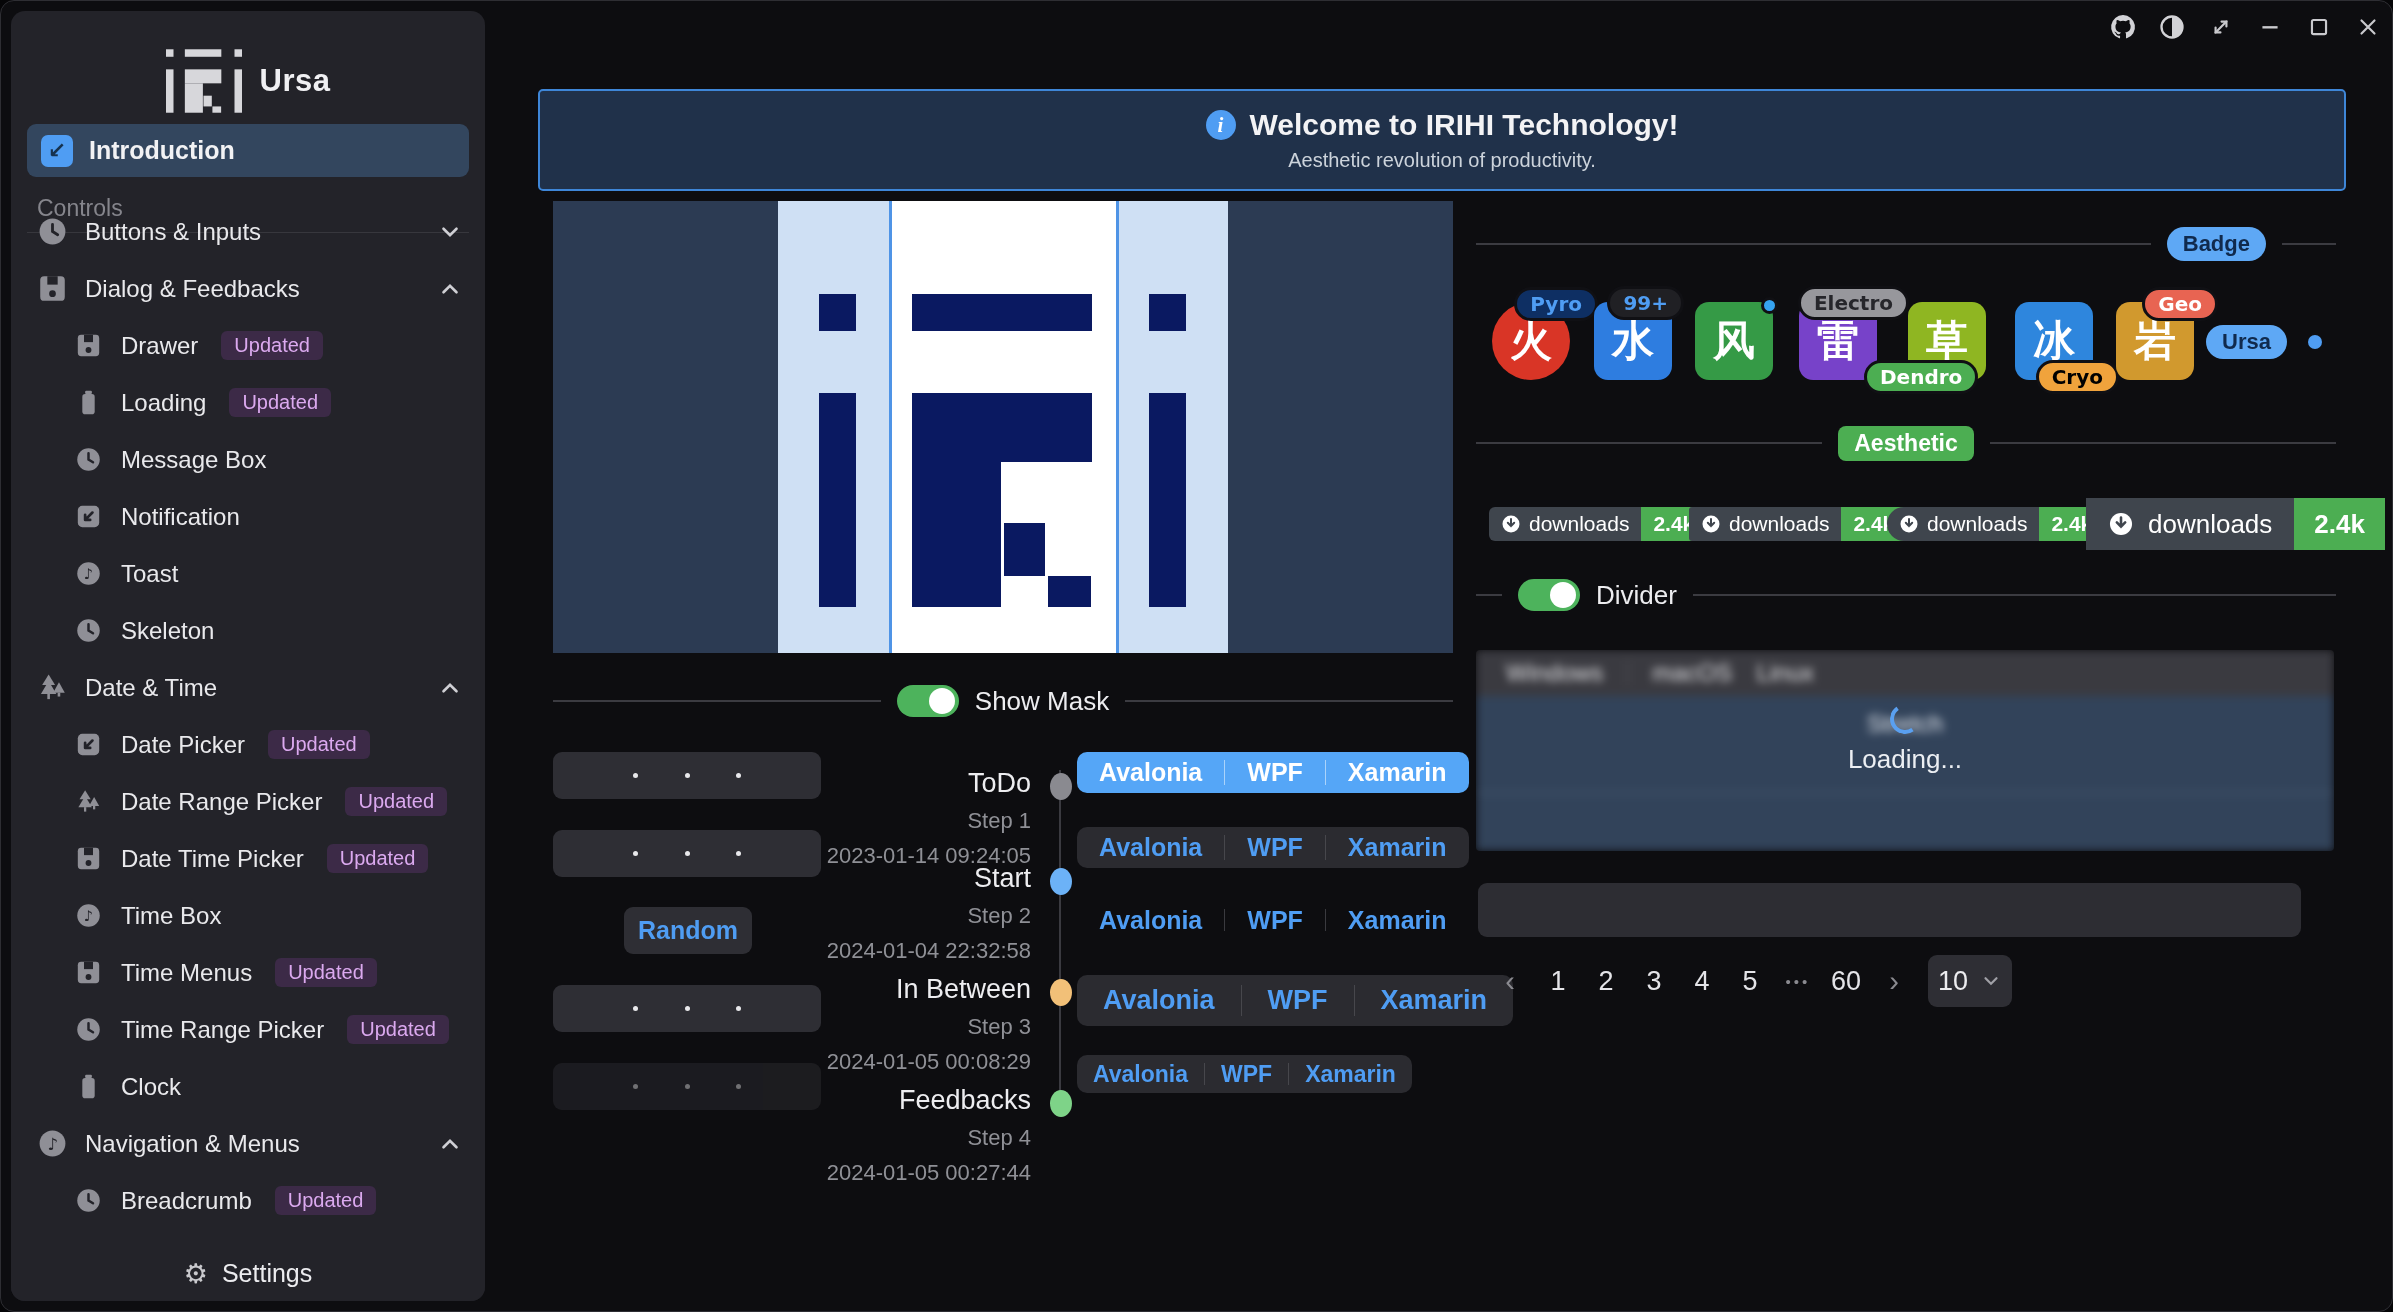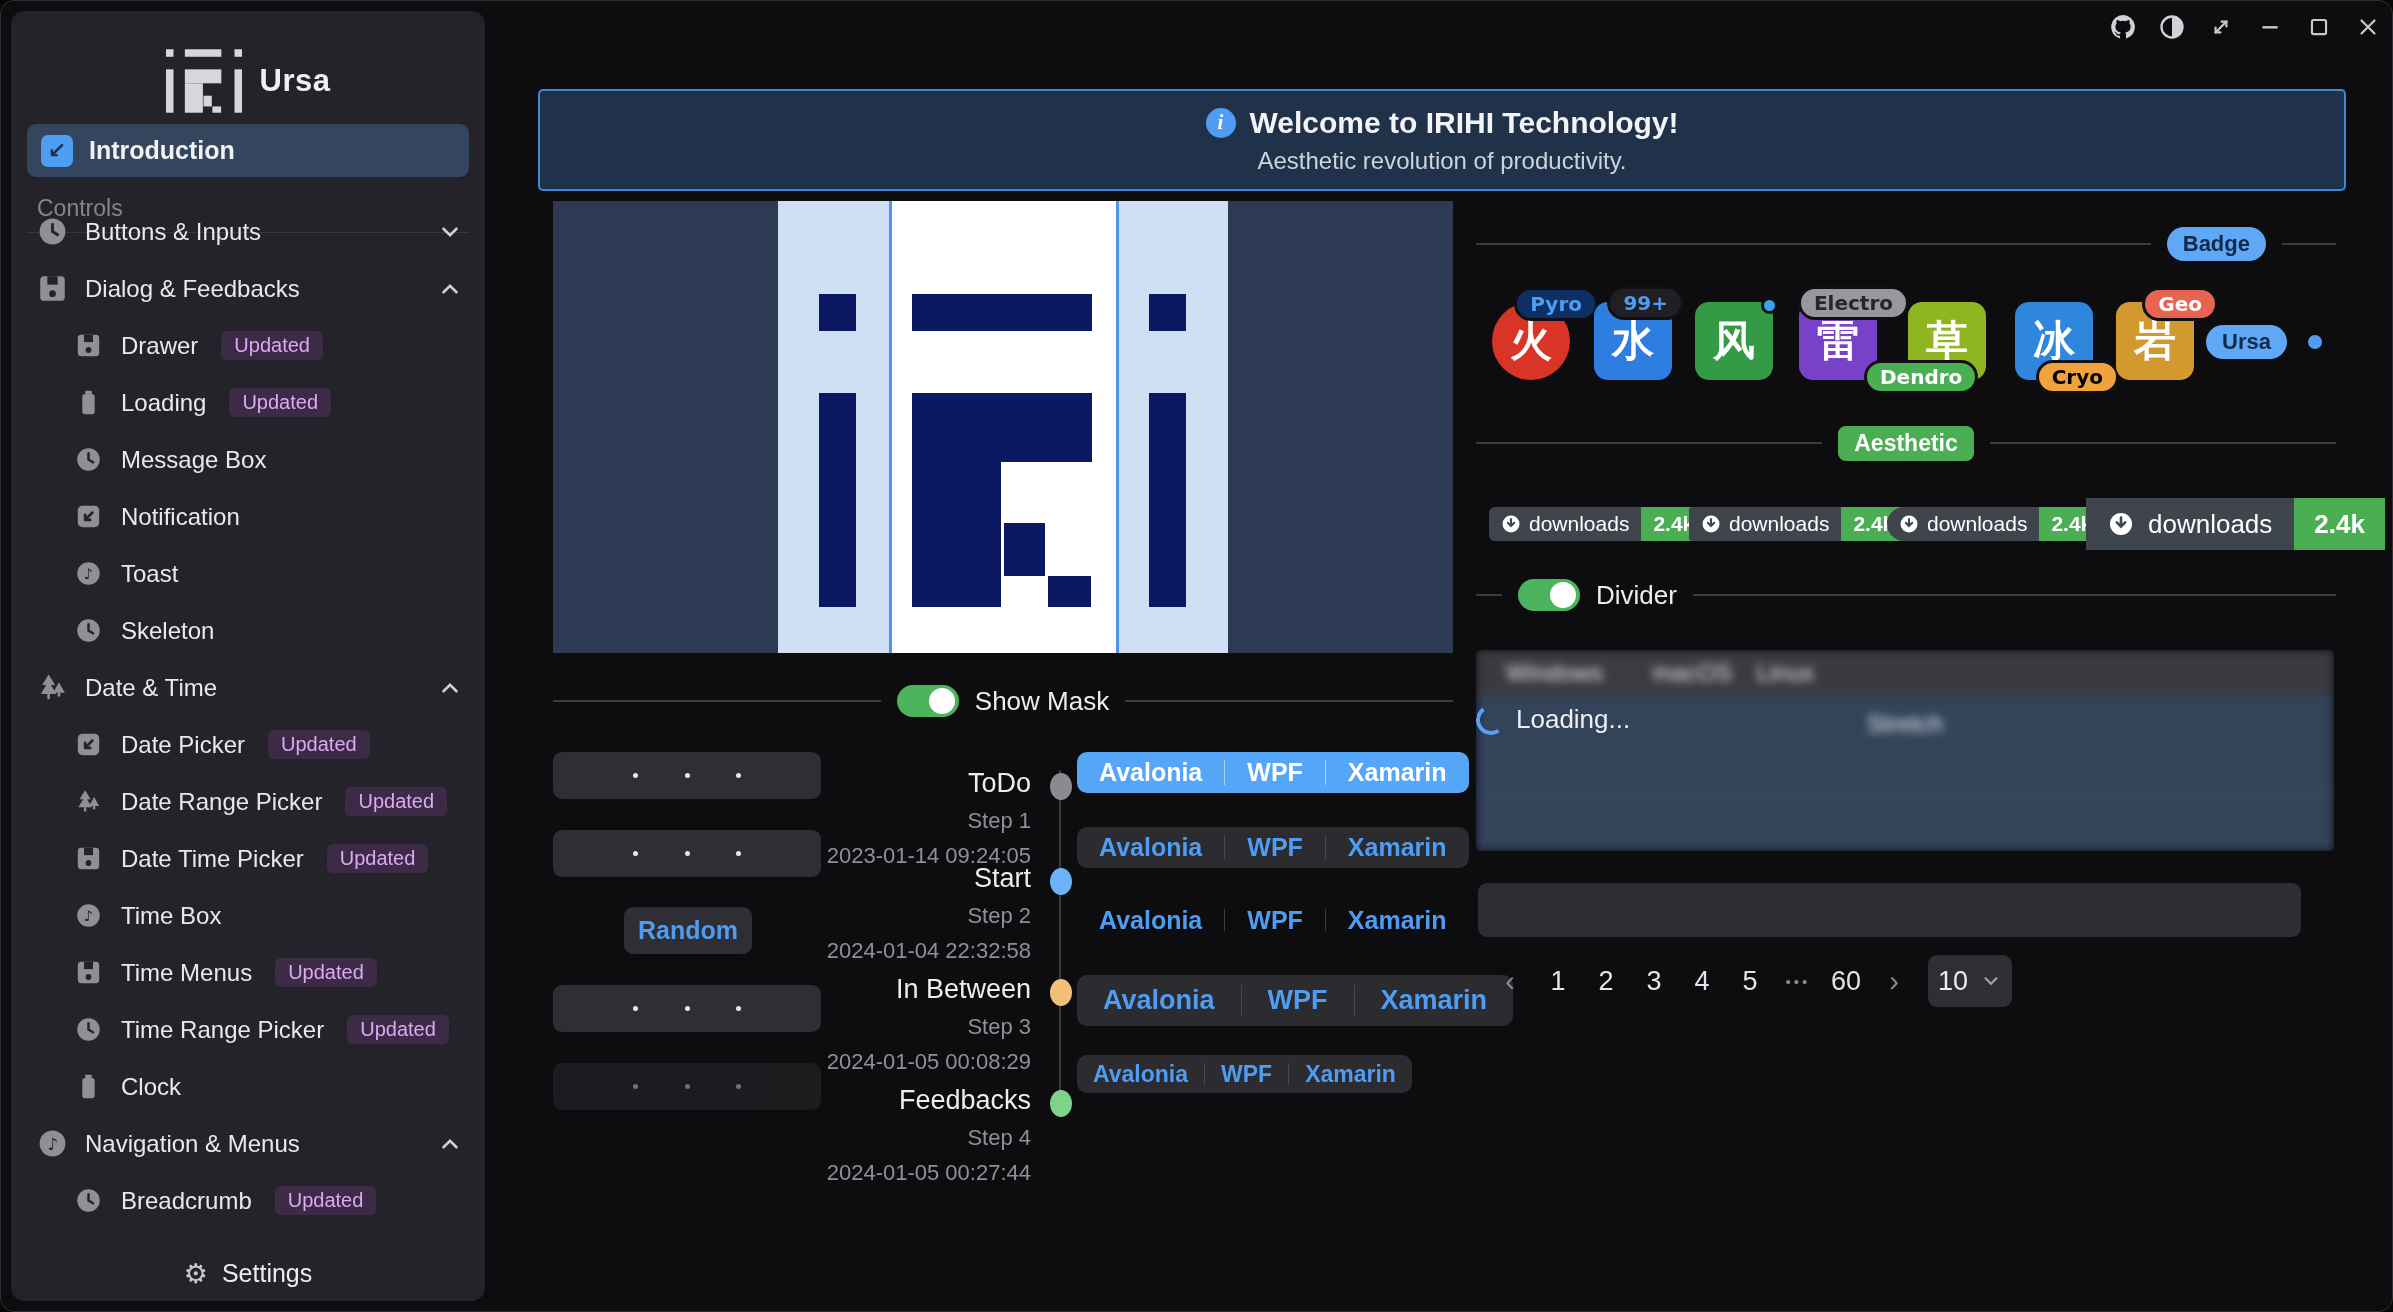--- a/index.html
+++ b/index.html
@@ -37,21 +37,21 @@
   .titlebar-icons { position:absolute; top:12px; right:10px; display:flex; gap:21px; align-items:center; }
   .tb-btn { width:28px; height:28px; display:flex; align-items:center; justify-content:center; cursor:pointer; }
 
   .banner { position:absolute; left:53px; top:88px; width:1808px; height:102px; background:#20314a;
             border:2px solid #3e86d8; border-radius:5px; display:flex; flex-direction:column;
             align-items:center; justify-content:center; }
   .banner-head { display:flex; align-items:center; gap:14px; }
   .info-ico { width:30px; height:30px; border-radius:50%; background:#4f9df3; color:#fff;
               display:flex; align-items:center; justify-content:center; font-size:21px; font-weight:bold; font-family:"Liberation Serif",serif; font-style:italic; }
   .banner-title { color:#f3f3f5; font-size:30px; font-weight:bold; }
-  .banner-sub { color:#ccd3db; font-size:24px; margin-top:7px; }
+  .banner-sub { color:#ccd3db; font-size:20px; margin-top:7px; }
 
   
   .leftcol { position:absolute; left:68px; top:200px; width:900px; height:980px; }
   .maskimg { position:relative; width:900px; height:452px; background:#2c3b53; overflow:hidden; }
   .band-light { position:absolute; top:0; bottom:0; background:#cfe0f4; }
   .band-white { position:absolute; top:0; bottom:0; background:#ffffff; }
   .vline { position:absolute; top:0; bottom:0; width:3px; background:#4f94e6; }
   .px { position:absolute; background:#0a1961; }
 
   .div-row { display:flex; align-items:center; gap:16px; }
@@ -123,21 +123,21 @@
   .divtoggle { position:absolute; left:0; top:350px; width:860px; }
 
   .loadpanel { position:absolute; left:0; top:421px; width:858px; height:201px; border-radius:4px; overflow:hidden; }
   .blurwrap { position:absolute; inset:0; filter:blur(4px); }
   .lp-head { height:46px; background:#3a3a40; display:flex; align-items:center; gap:24px; padding:0 30px; }
   .lp-tab { color:#e6e6e9; font-size:24px; cursor:pointer; }
   .lp-sep { width:1px; height:24px; background:#5a5a60; }
   .lp-body { position:absolute; top:46px; left:0; right:0; bottom:0; background:#32435a; }
   .lp-stretch { position:absolute; top:14px; left:0; right:0; text-align:center; color:#e8ecf2; font-size:24px; }
   .lp-line { position:absolute; top:96px; left:0; right:0; height:2px; background:#44566d; }
-  .lp-overlay { position:absolute; top:54px; left:0; right:0; display:flex; flex-direction:row; align-items:center; gap:10px; }
+  .lp-overlay { position:absolute; top:54px; left:0; right:0; display:flex; flex-direction:column; align-items:center; gap:10px; }
   .spinner { width:30px; height:30px; border-radius:50%; border:4px solid transparent;
              border-left-color:#5aa0f0; border-bottom-color:#5aa0f0; transform:rotate(10deg); }
   .lp-loading { color:#eceff3; font-size:26px; }
 
   .emptybar { position:absolute; left:2px; top:654px; width:823px; height:54px; background:#2d2d33; border-radius:9px; }
 
   .pager { position:absolute; left:10px; top:726px; display:flex; align-items:center; }
   .pg { width:48px; text-align:center; color:#e4e4e8; font-size:27px; cursor:pointer; }
   .pg.nav-ch { color:#8a8a90; font-size:29px; }
   .pg.dots { color:#8a8a90; font-size:15px; letter-spacing:3px; }

